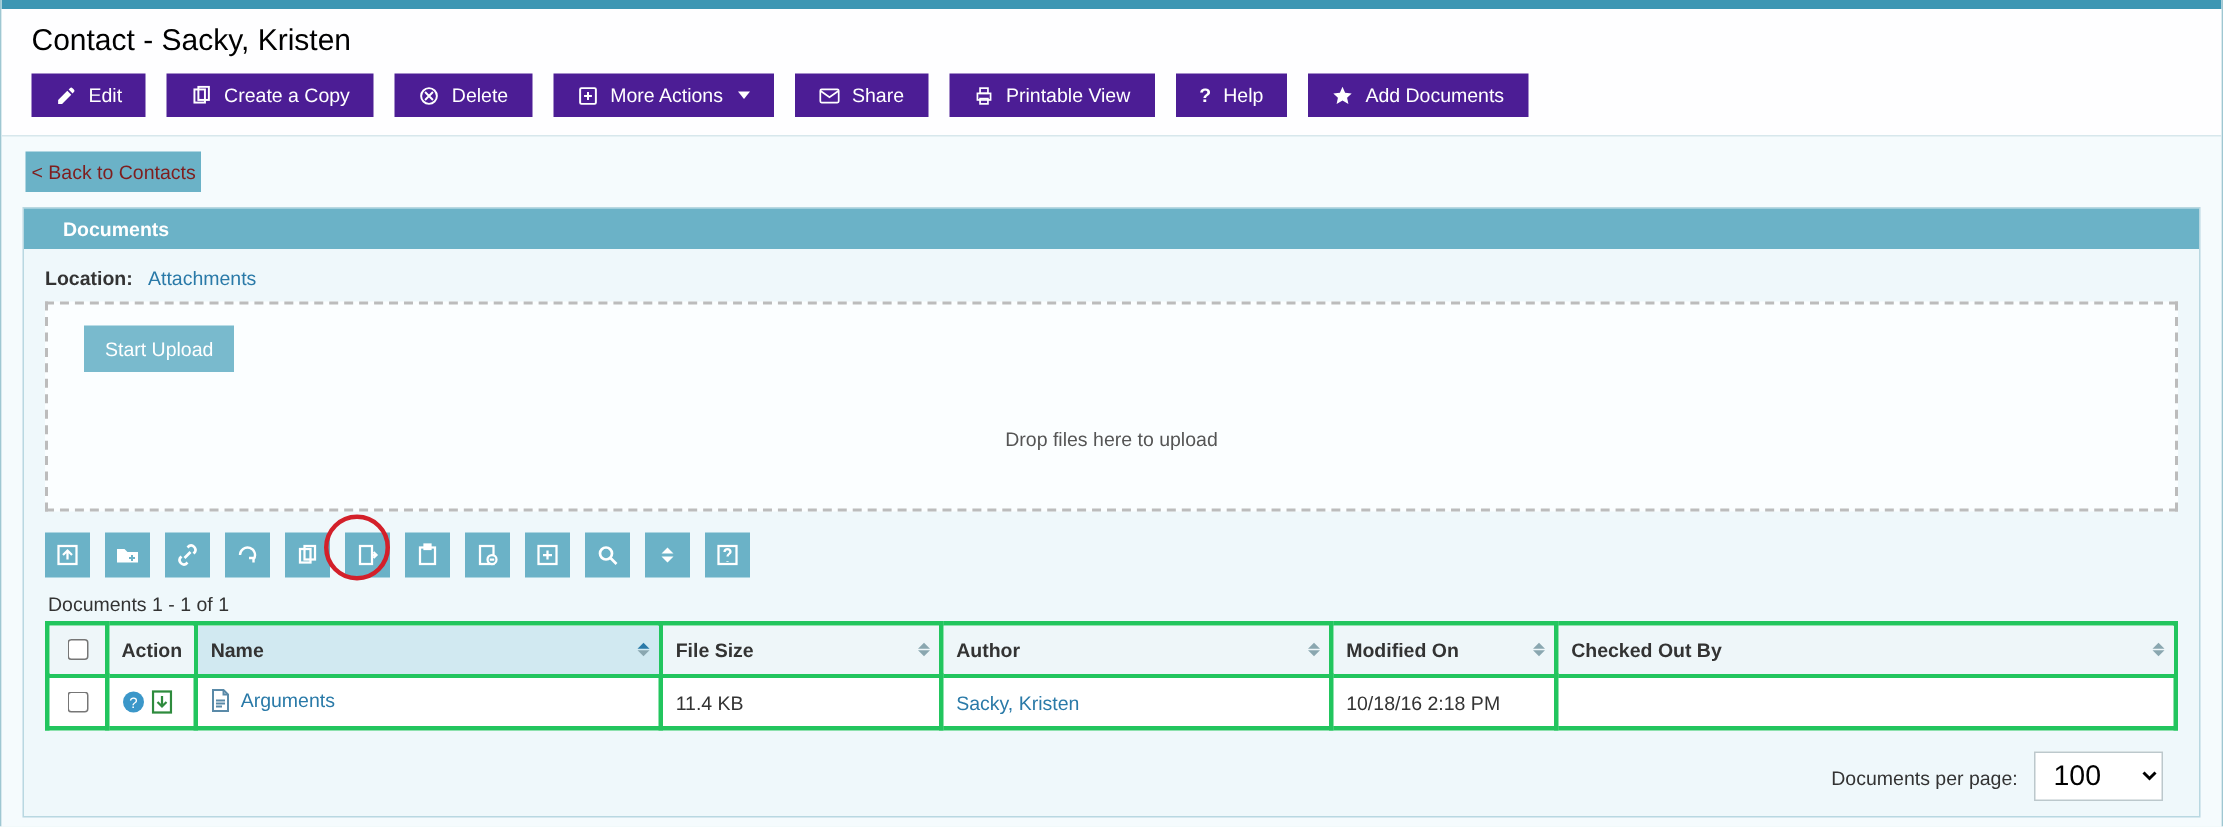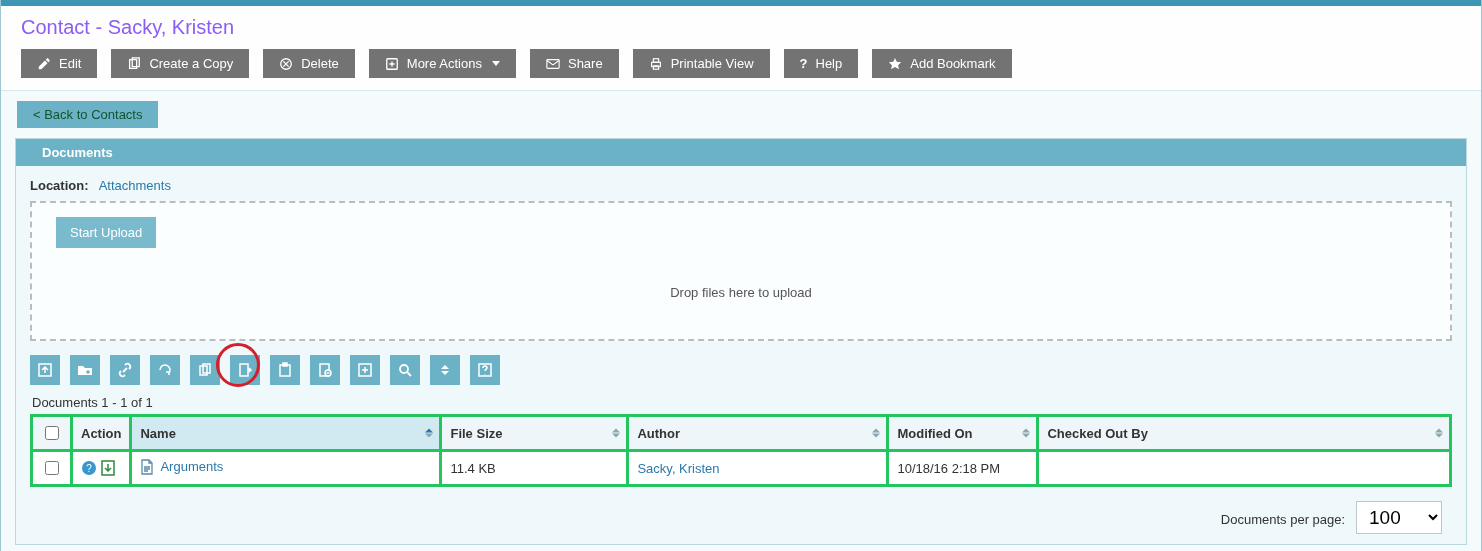--- a/index.html
+++ b/index.html
@@ -23,30 +23,30 @@
     background: #3d96b3;
     height: 6px;
   }
   .header {
     padding: 6px 20px 0 20px;
     background: #fefeff;
   }
   .page-title {
     font-size: 20px;
     font-weight: 400;
-    color: #8b5cf6;
+    color: #000000;
     margin: 4px 0 10px 0;
   }
   .btn-row {
     display: flex;
     gap: 14px;
     padding-bottom: 12px;
   }
   .btn {
-    background: #737373;
+    background: #4c1d95;
     color: #fff;
     border: none;
     padding: 7px 16px;
     font-size: 13px;
     cursor: pointer;
     display: inline-flex;
     align-items: center;
     gap: 8px;
     white-space: nowrap;
   }
@@ -59,23 +59,23 @@
     margin-left: 2px;
   }
   .content {
     padding: 10px 10px 0 10px;
     background: #f5fbfd;
     border-top: 1px solid #d7e7ec;
     height: calc(100% - 90px);
   }
   .back-btn {
     background: #6bb2c7;
-    color: #14532d;
+    color: #7f1d1d;
     border: none;
-    padding: 6px 16px;
+    padding: 6px 4px;
     font-size: 13px;
     cursor: pointer;
     margin: 0 0 10px 6px;
   }
   .panel {
     border: 1px solid #b9d8e1;
     background: #eff8fb;
     margin: 0 4px;
   }
   .panel-head {
@@ -242,21 +242,21 @@
         <span>Printable View</span>
       </button>
       <button class="btn">
         <span style="font-weight:700">?</span>
         <span>Help</span>
       </button>
       <button class="btn">
         <svg width="14" height="14" viewBox="0 0 16 16" fill="#fff">
             <path d="M8 1l2 4.5L15 6l-3.5 3.3L12.5 14 8 11.5 3.5 14l1-4.7L1 6l5-.5L8 1z"></path>
           </svg>
-        <span>Add Bookmark</span>
+        <span>Add Documents</span>
       </button>
     </div>
   </div>
 
   <div class="content">
     <button class="back-btn">&lt; Back to Contacts</button>
 
     <div class="panel">
       <div class="panel-head">Documents</div>
 

